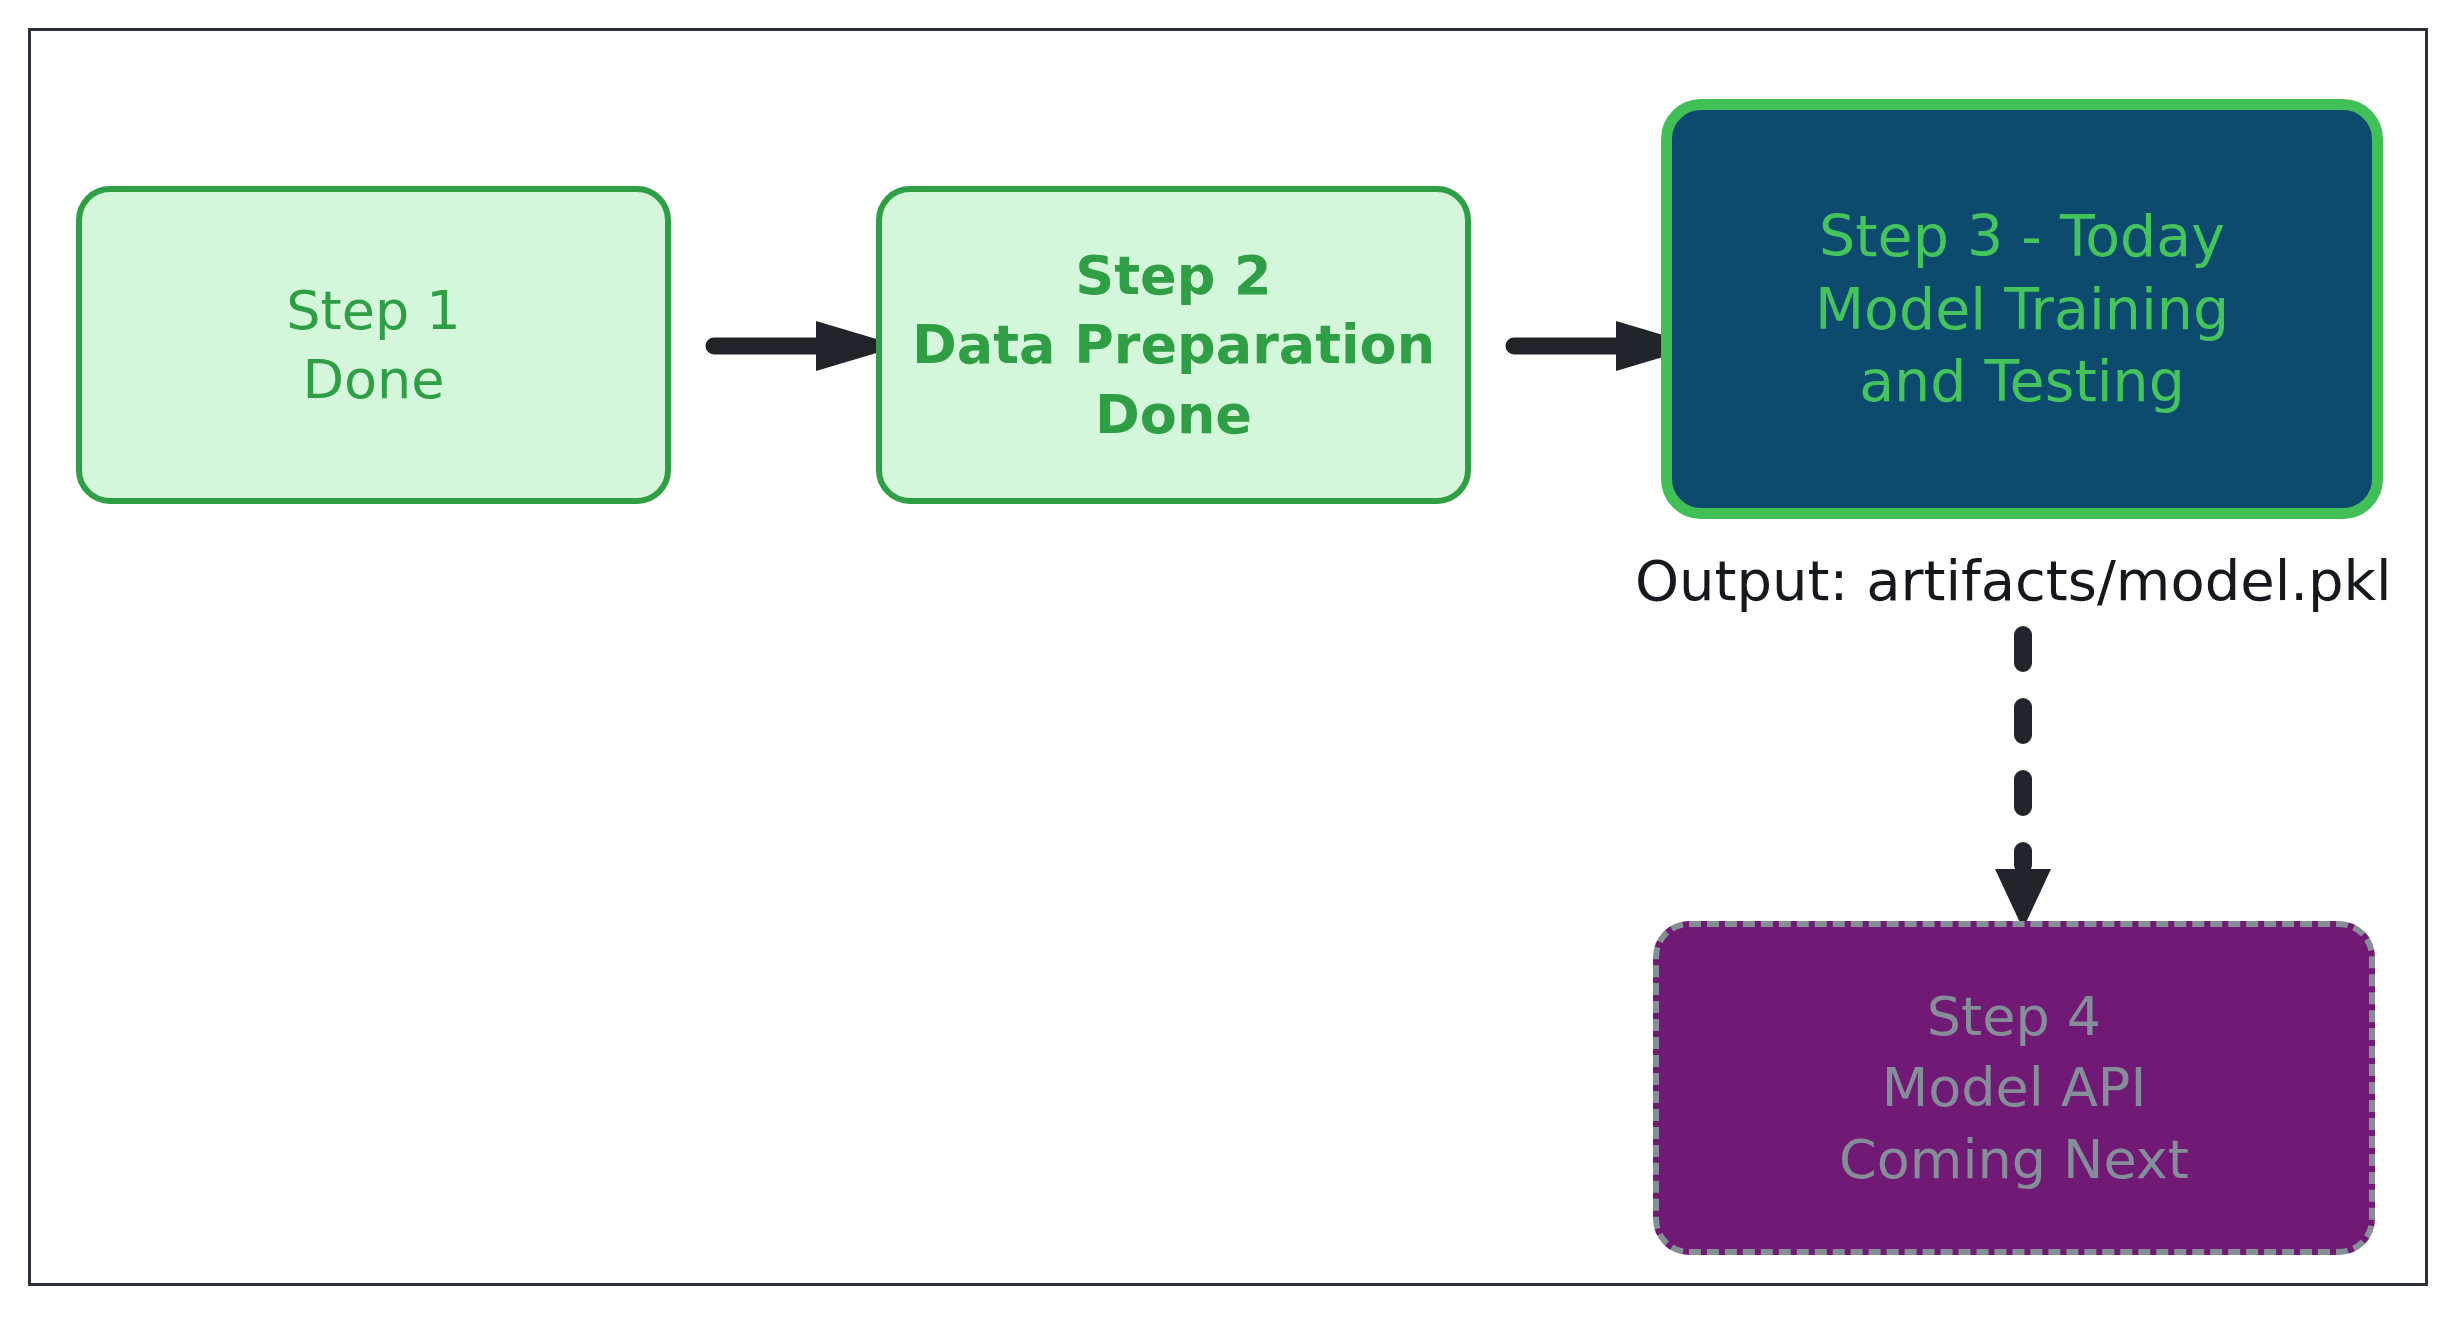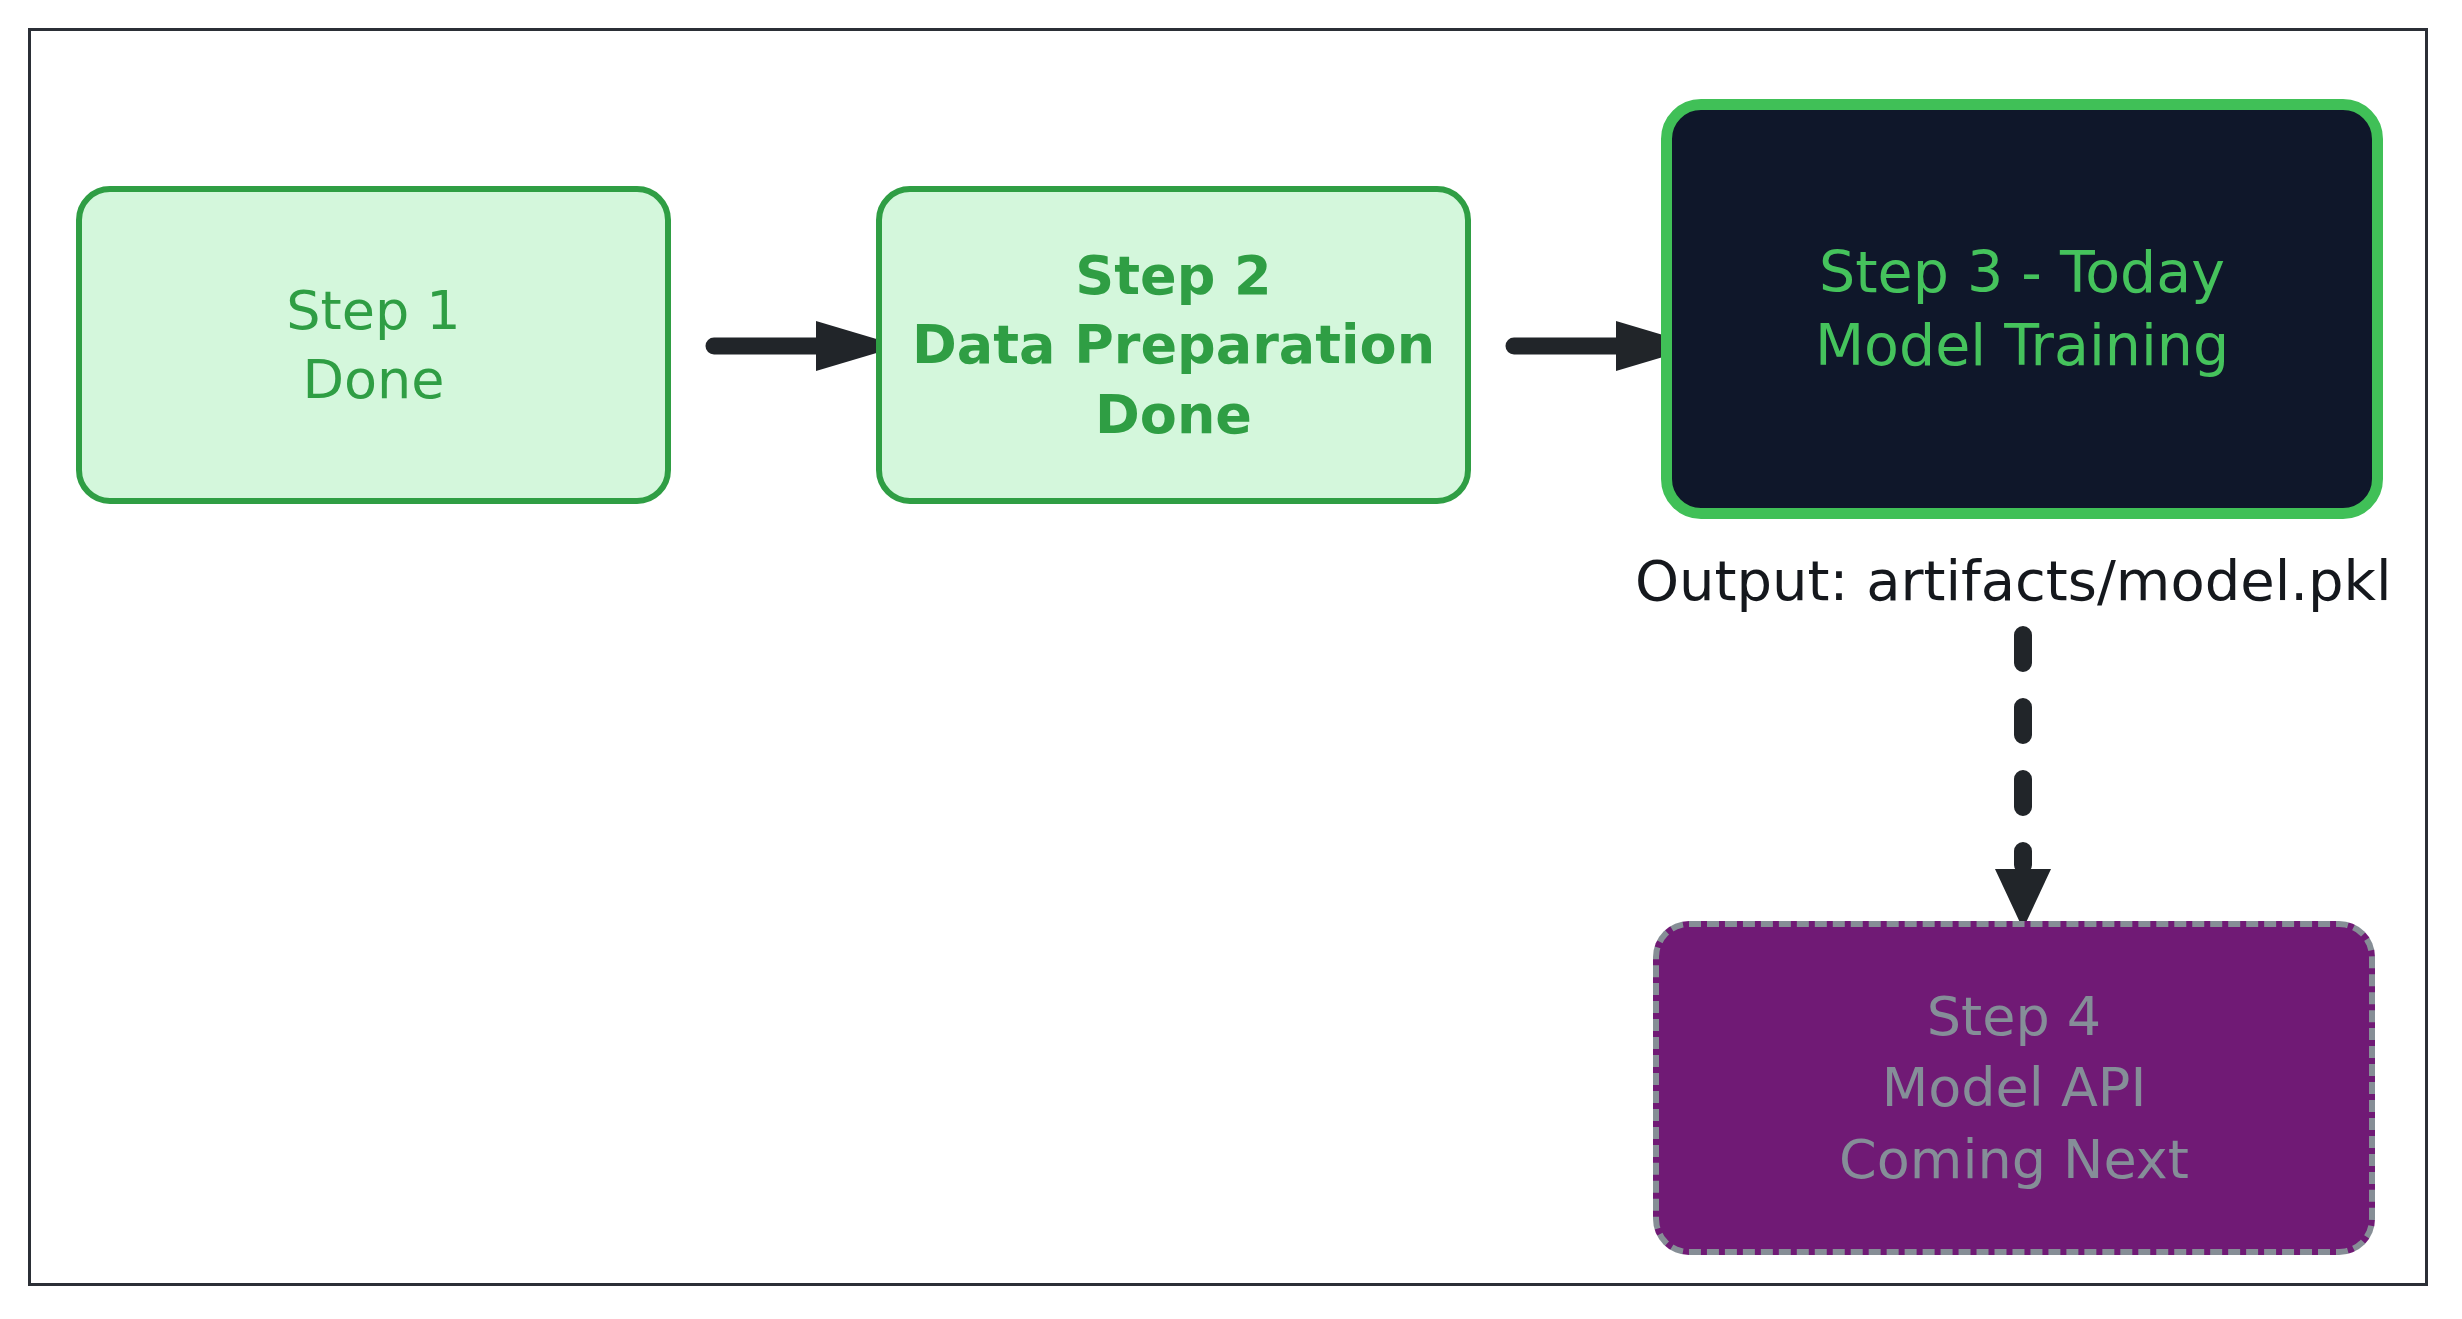--- a/index.html
+++ b/index.html
@@ -54,21 +54,21 @@
     background: #d4f7dc;
     border: 6px solid #2f9e44;
     border-radius: 34px;
     color: #2f9e44;
     font-size: 54px;
     line-height: 1.28;
   }
 
   
   .node.current {
-    background: #0f172a;
+    background: #0c4a6e;
     border: 11px solid #40c057;
     border-radius: 40px;
     color: #45c35c;
     font-size: 57px;
     line-height: 1.28;
   }
 
   
   .node.upcoming {
     background: #701a75;
@@ -125,20 +125,21 @@
     <div class="connector" style="left:1470px; top:290px; width:205px; height:50px;">
       <svg width="205" height="50" viewBox="0 0 205 50">
         <line x1="13" y1="25" x2="128" y2="25" stroke="#212529" stroke-width="17" stroke-linecap="round"></line>
         <polygon points="115,0 199,25 115,50" fill="#212529"></polygon>
       </svg>
     </div>
 
     <div class="node current" style="left:1630px; top:68px; width:722px; height:420px;">
       <span class="line">Step 3 - Today</span>
       <span class="line">Model Training</span>
+      <span class="line">and Testing</span>
     </div>
 
     <div class="annotation" style="left:1586px; top:517px;">Output: artifacts/model.pkl</div>
 
     <div class="connector" style="left:1962px; top:598px; width:60px; height:300px;">
       <svg width="60" height="300" viewBox="0 0 60 300">
         <line x1="30" y1="6" x2="30" y2="236" stroke="#212529" stroke-width="18" stroke-linecap="round" stroke-dasharray="28 44"></line>
         <polygon points="2,240 58,240 30,300" fill="#212529"></polygon>
       </svg>
     </div>

